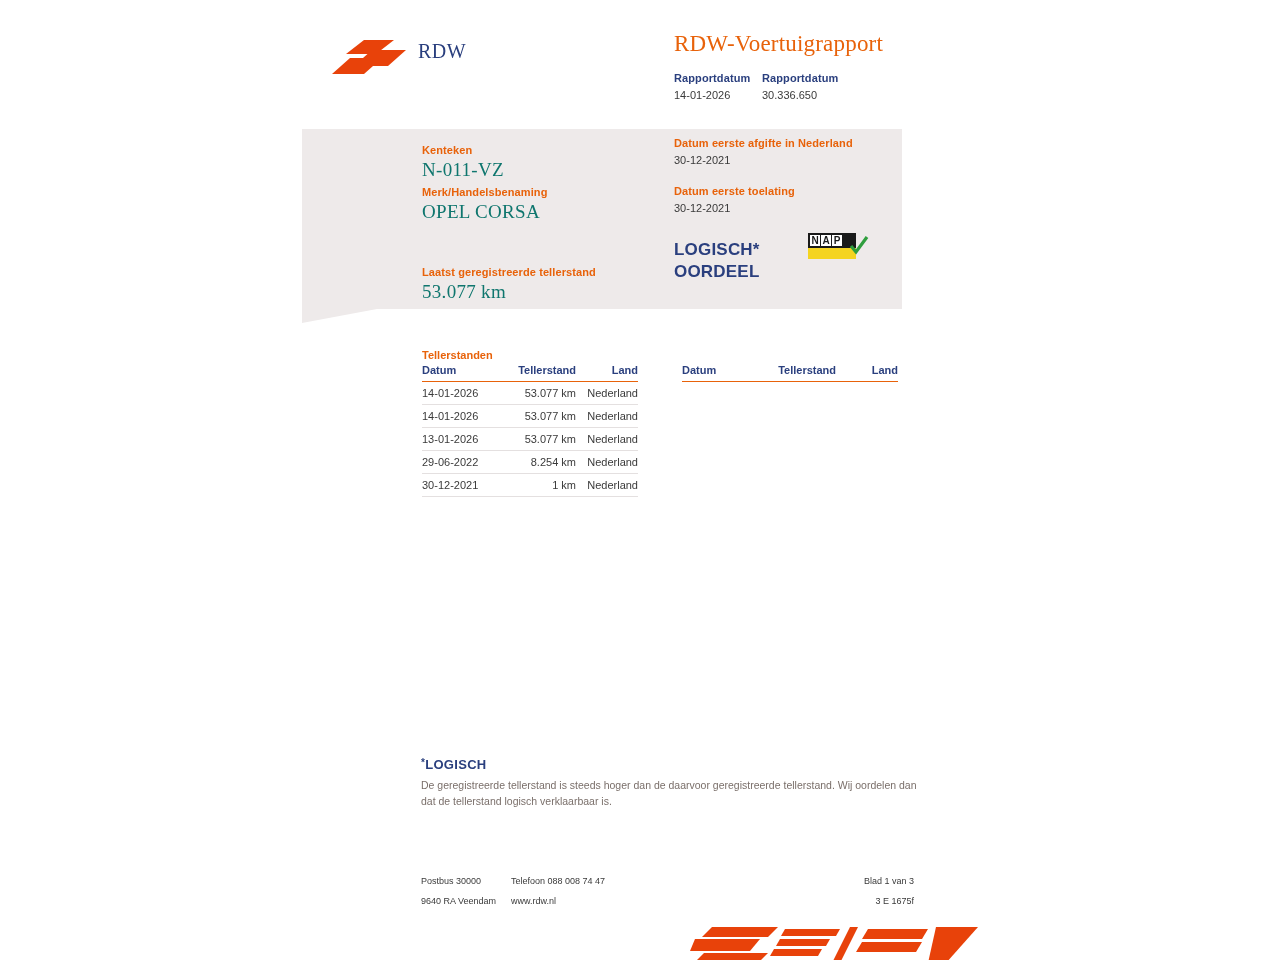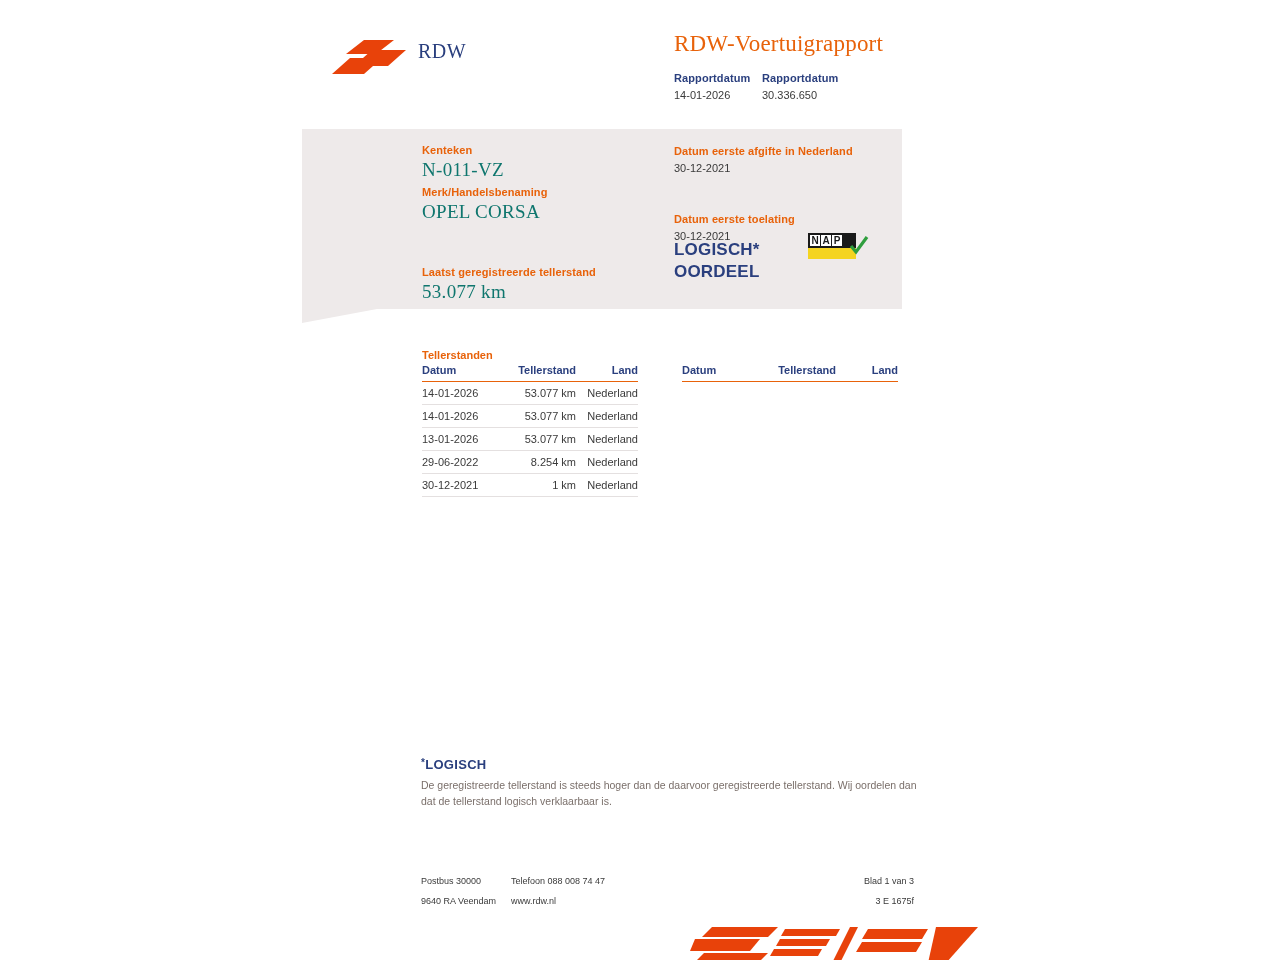--- a/index.html
+++ b/index.html
@@ -97,22 +97,22 @@
     font-size: 19px;
     color: #0f766e;
     margin-top: 3px;
     letter-spacing: 0.3px;
   }
 
   .p-kenteken { position: absolute; left: 120px; top: 15px; }
   .p-merk     { position: absolute; left: 120px; top: 57px; }
   .p-teller   { position: absolute; left: 120px; top: 137px; }
 
-  .p-afgifte  { position: absolute; left: 372px; top: 16px; }
-  .p-toelating{ position: absolute; left: 372px; top: 56px; margin-top: 28px; }
+  .p-afgifte  { position: absolute; left: 372px; top: 8px; }
+  .p-toelating{ position: absolute; left: 372px; top: 56px; }
   .date-value { font-size: 11px; color: #3a3a3a; margin-top: 5px; }
 
   .oordeel {
     position: absolute;
     left: 372px;
     top: 110px;
     font-family: "Liberation Sans", sans-serif;
     font-size: 17px;
     font-weight: bold;
     color: #2a3f7e;

